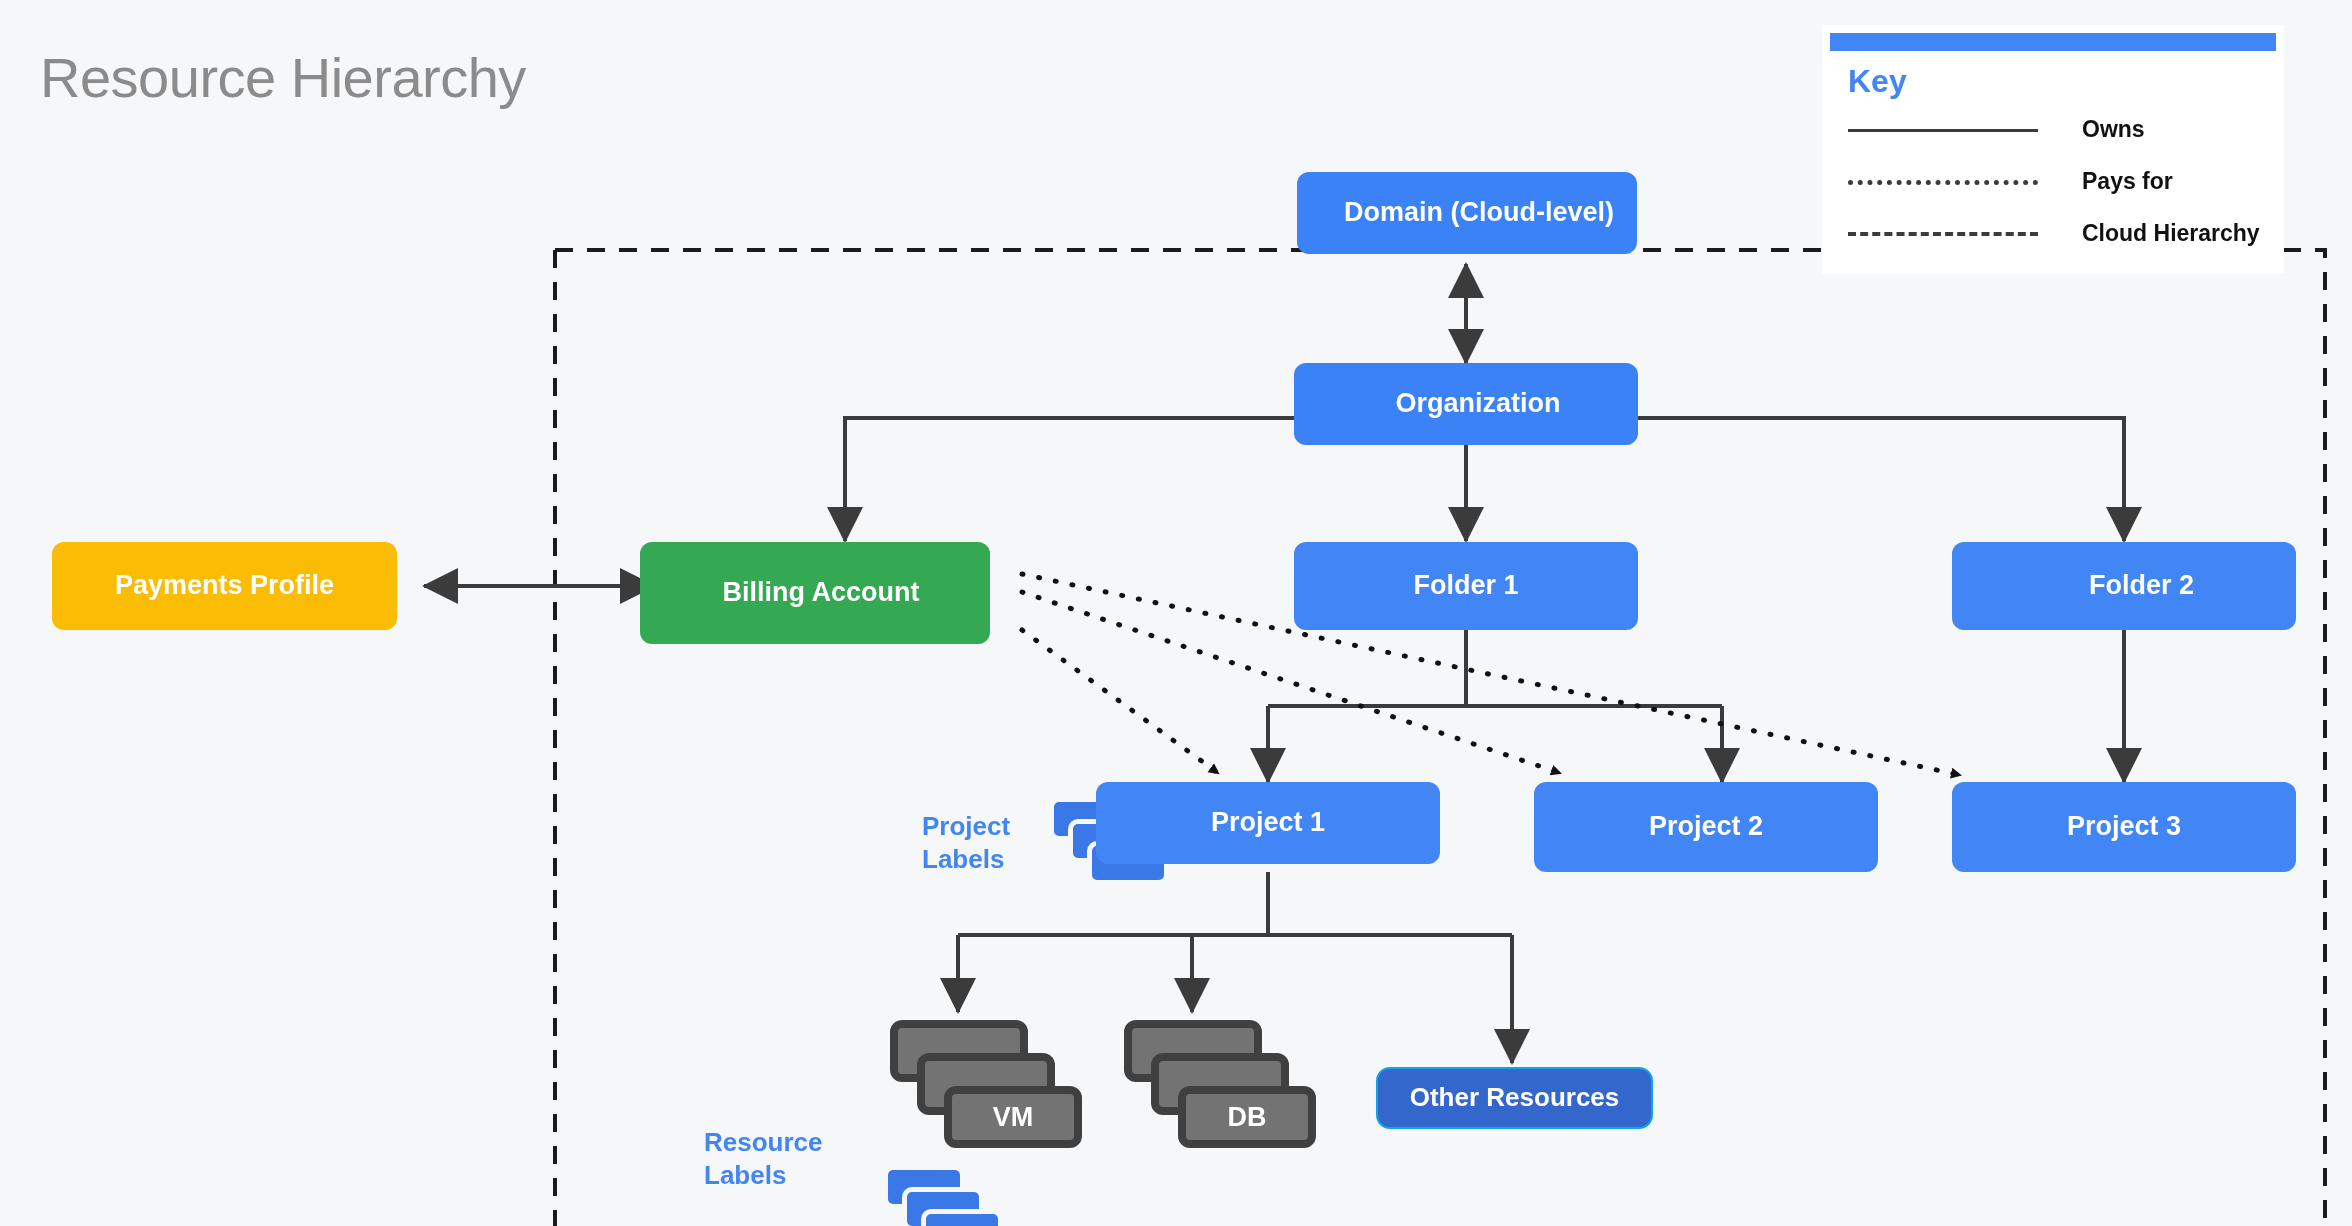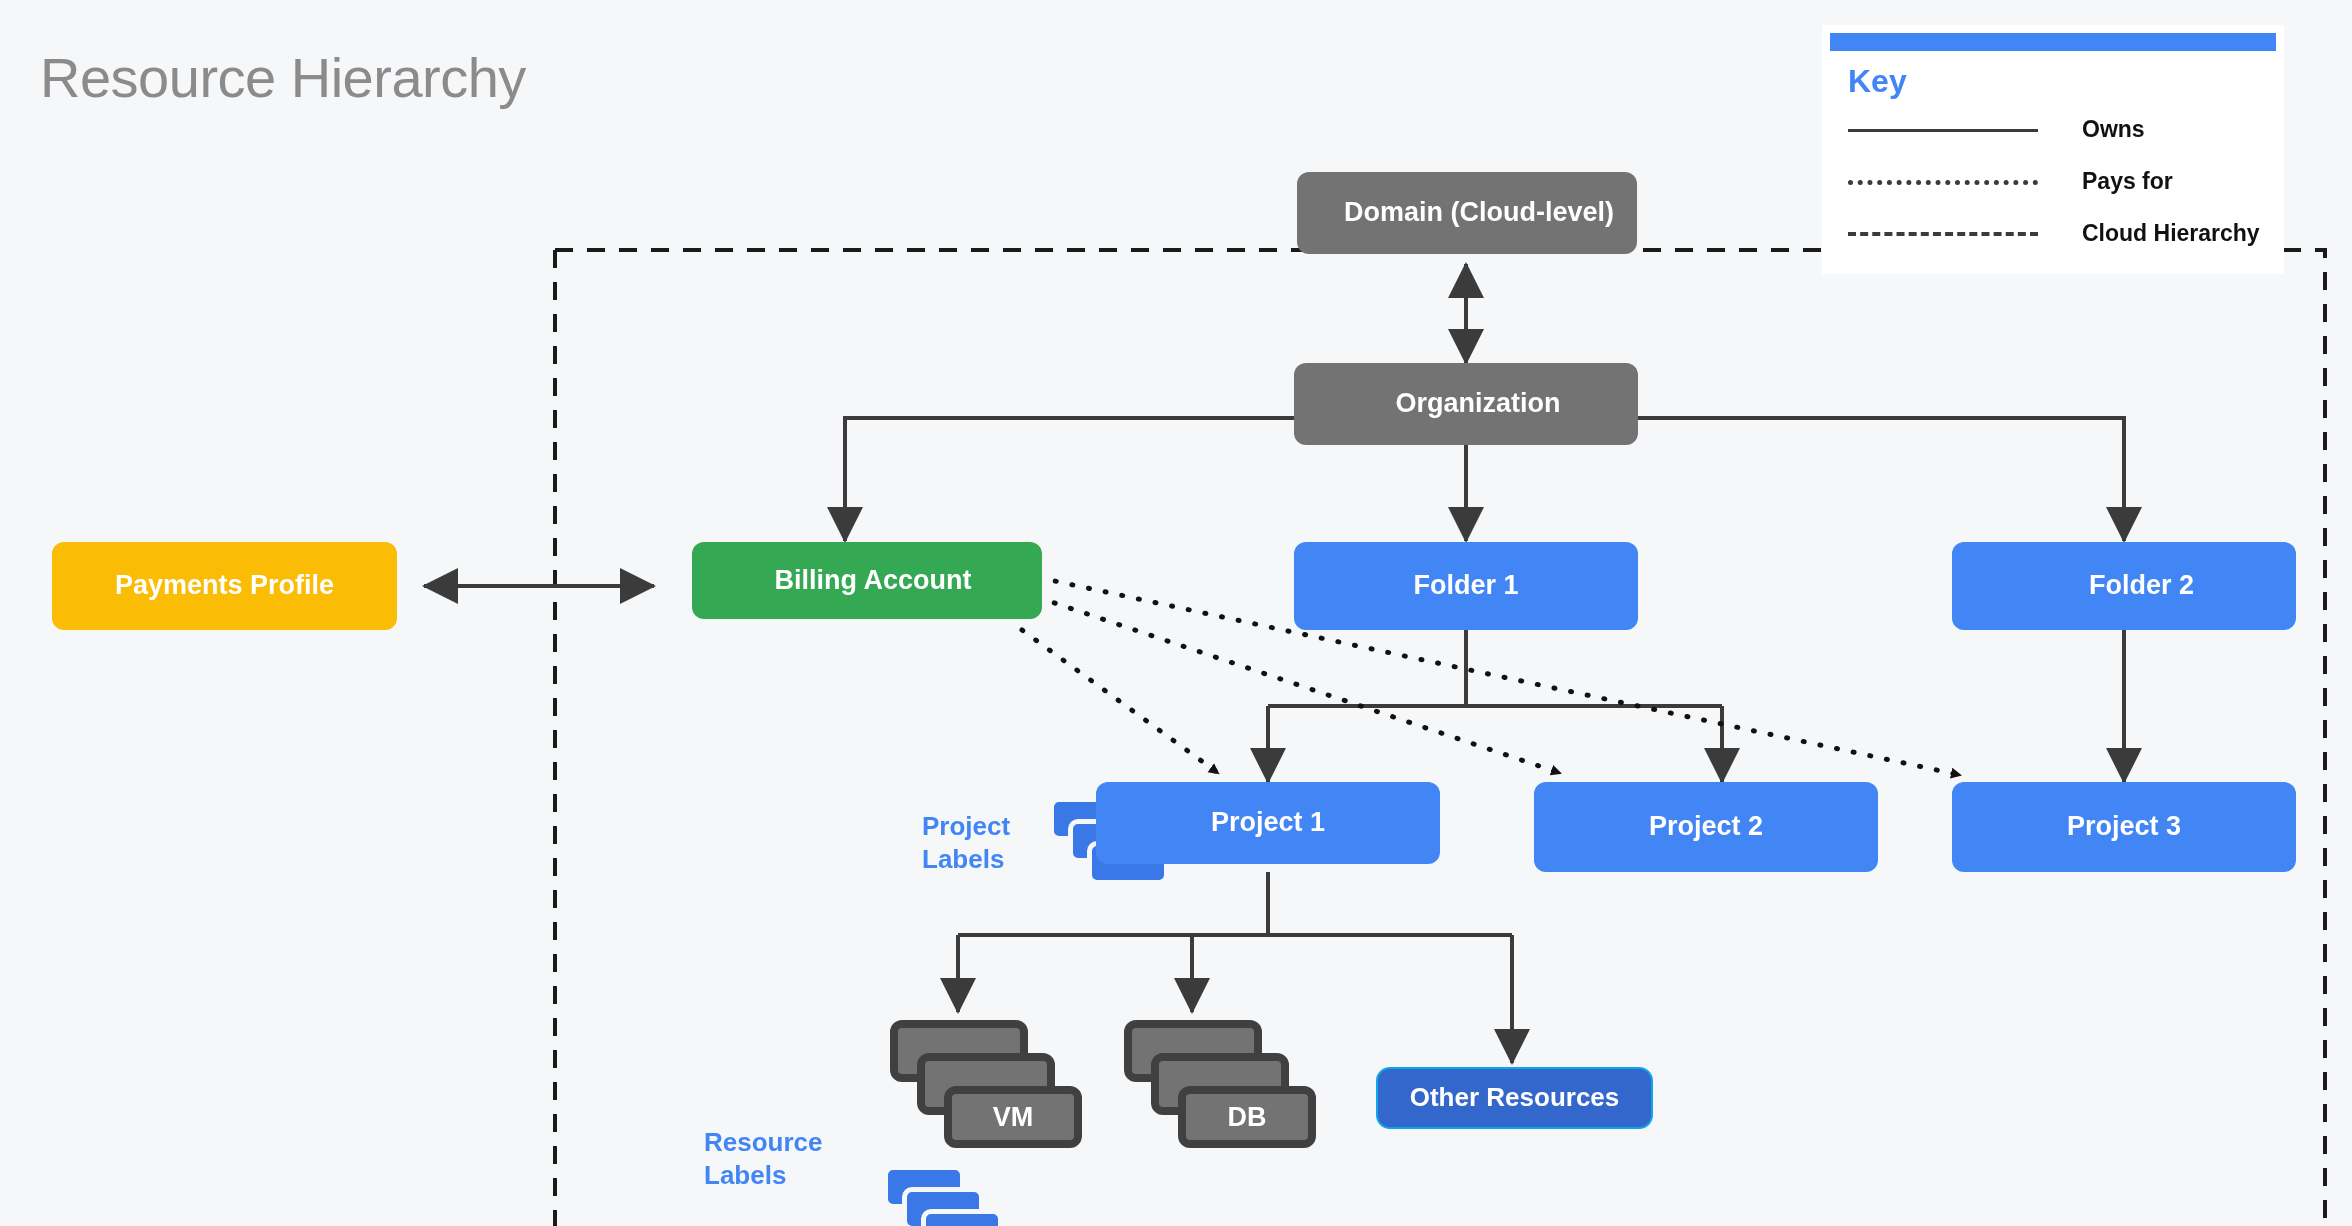--- a/index.html
+++ b/index.html
@@ -47,21 +47,21 @@
     border-radius: 12px;
     color: #ffffff;
     font-weight: bold;
     font-size: 27px;
     text-align: center;
     box-sizing: border-box;
     line-height: 1.15;
     white-space: nowrap;
     z-index: 3;
   }
-  .node.red    { background: #737373; padding-left: 24px; }
+  .node.red    { background: #3b82f6; padding-left: 24px; }
   .node.green  { background: #34a853; }
   .node.amber  { background: #fbbc05; }
   .node.blue   { background: #4285f4; }
   .node.dkblue {
     background: #3367cc;
     border: 2px solid #0ea5e9;
     border-radius: 14px;
     font-size: 26px;
   }
 
@@ -228,21 +228,21 @@
   </div>
 
   <div class="node red" style="left:1294px; top:363px; width:344px; height:82px;">
     <span>Organization</span>
   </div>
 
   <div class="node amber" style="left:52px; top:542px; width:345px; height:88px;">
     <span>Payments Profile</span>
   </div>
 
-  <div class="node green" style="left:692px; top:542px; width:350px; height:77px;padding-left:12px;">
+  <div class="node green" style="left:640px; top:542px; width:350px; height:102px;padding-left:12px;">
     <span>Billing Account</span>
   </div>
 
   <div class="node blue" style="left:1294px; top:542px; width:344px; height:88px;">
     <span>Folder 1</span>
   </div>
 
   <div class="node blue" style="left:1952px; top:542px; width:344px; height:88px;padding-left:35px;">
     <span>Folder 2</span>
   </div>

